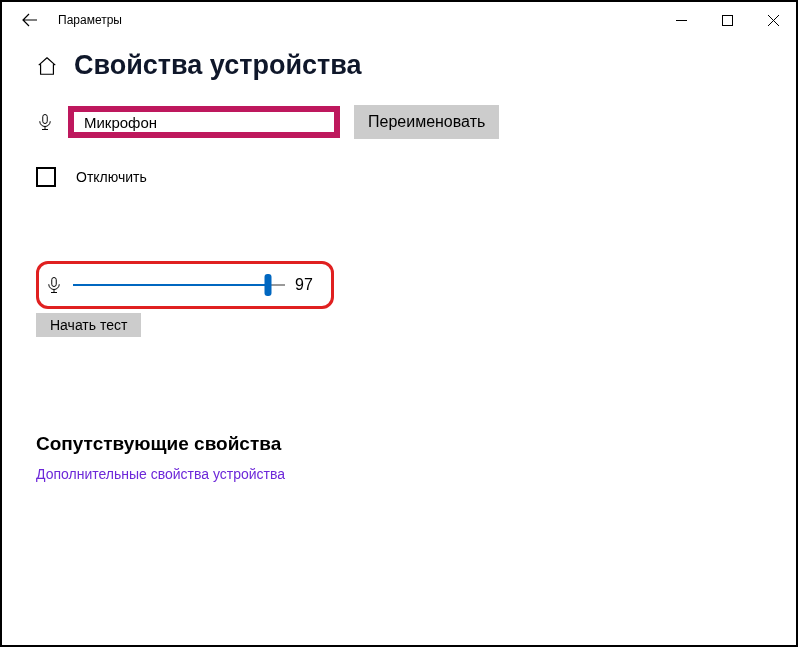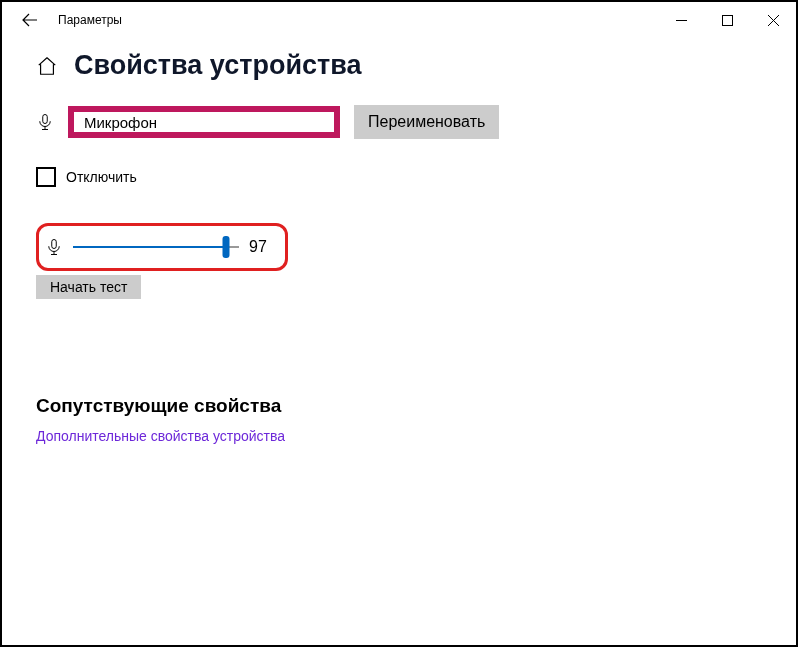--- a/index.html
+++ b/index.html
@@ -82,22 +82,22 @@
     padding: 0 14px;
     border: none;
     background: #ccc;
     font-size: 16px;
     font-family: inherit;
     cursor: pointer;
   }
   .checkbox-row {
     display: flex;
     align-items: center;
-    gap: 10px;
-    margin-bottom: 36px;
+    gap: 20px;
+    margin-bottom: 74px;
   }
   .checkbox {
     width: 20px; height: 20px;
     border: 2px solid #000;
     background: #fff;
   }
   .checkbox-label {
     font-size: 14px;
   }
   .section-header {
@@ -105,21 +105,21 @@
     font-weight: 600;
     margin-bottom: 16px;
   }
   .highlight-box {
     border: 3.5px solid #e02020;
     border-radius: 12px;
     padding: 8px 10px 8px 6px;
     display: inline-flex;
     align-items: center;
     gap: 10px;
-    width: 252px;
+    width: 298px;
     height: 48px;
     margin-bottom: 4px;
   }
   .slider-wrap {
     position: relative;
     flex: 1;
     height: 20px;
     display: flex;
     align-items: center;
   }

